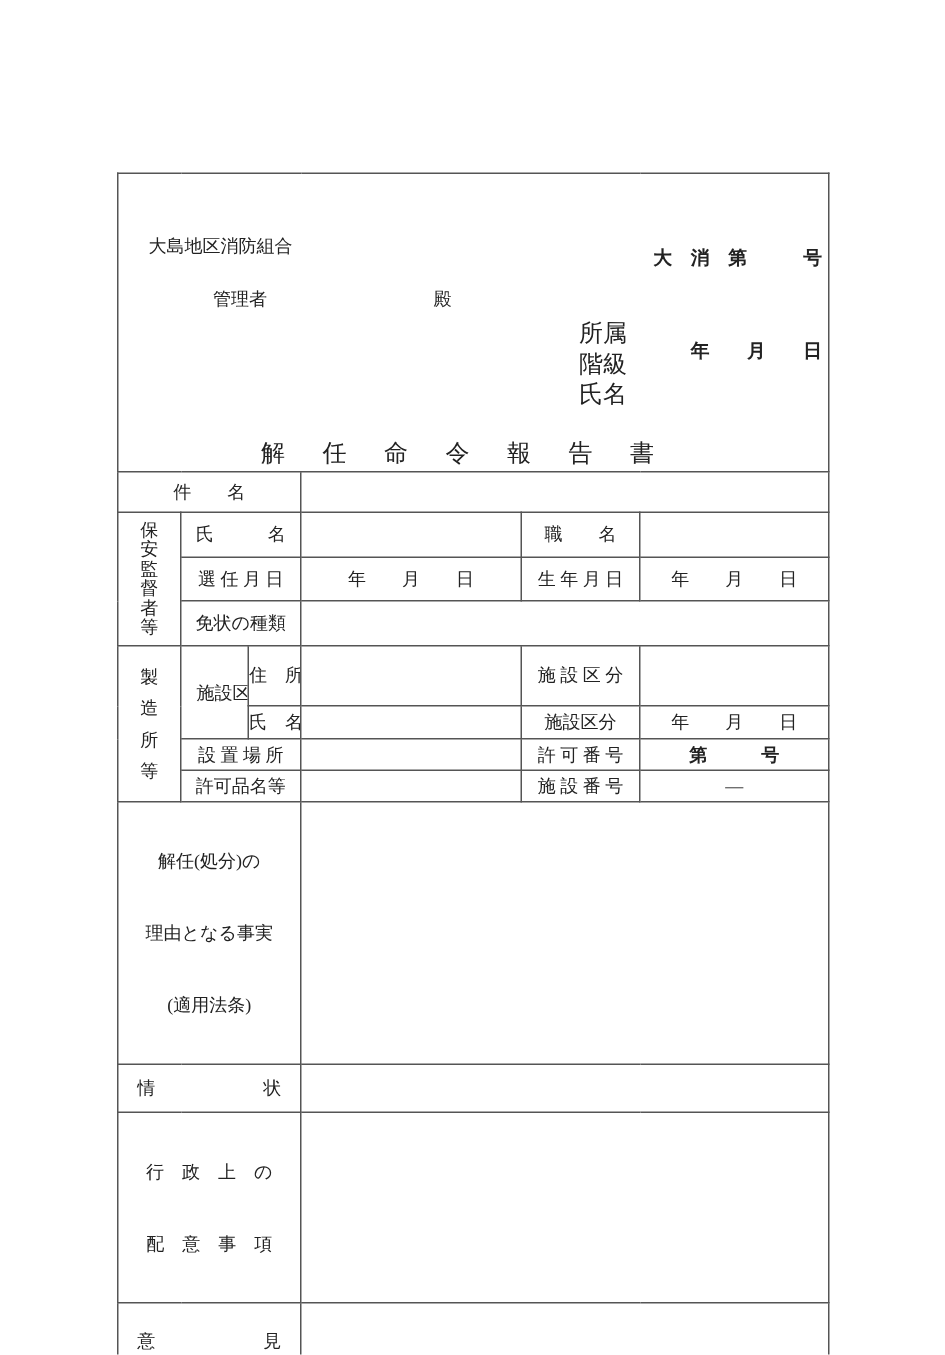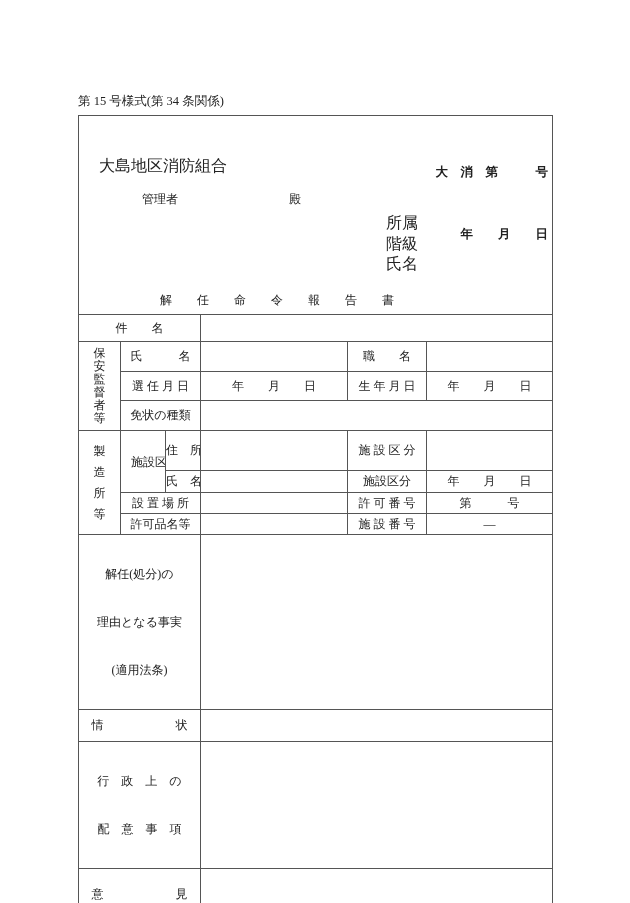--- a/index.html
+++ b/index.html
@@ -15,43 +15,42 @@
     border-collapse:collapse; table-layout:fixed;
   }
   table.sheet td {
     border:1px solid #555555; padding:0; font-size:12px;
     text-align:center; vertical-align:middle; overflow:hidden;
   }
 
   
   td.headcell { position:relative; }
   .docno { position:absolute; top:5px; right:4px; text-align:right; font-size:12.5px; line-height:20.5px; white-space:pre;font-weight:bold; }
-  .org   { position:absolute; left:20px; top:40px; font-size:16px; white-space:pre; }
+  .org   { position:absolute; left:20px; top:40px; font-size:12px; white-space:pre; }
   .recip { position:absolute; left:33px; top:60px; font-size:12px; white-space:pre; }
   .recip .dono { margin-left:111px; }
   .sender { position:absolute; left:307px; top:97px; font-size:16px; line-height:20.5px; text-align:right; }
-  .doctitle { position:absolute; left:81px; top:176px; font-size:12px; letter-spacing:25px; white-space:nowrap; }
+  .doctitle { position:absolute; left:95px; top:176px; font-size:16px; letter-spacing:25px; white-space:nowrap; }
 
   .lbl { white-space:pre; }
   .val { white-space:pre; }
   .date { text-align:right; padding-right:5px; }
-  .permitno { text-align:left; padding-left:22px; }
+  .permitno { text-align:left; padding-left:22px;font-weight:bold; }
 
   .vstack { display:inline-block; width:1em; word-break:break-all; text-align:left; }
   .v6 { line-height:13px; }
   .v4 { line-height:21px; }
   .wrap2 { display:inline-block; width:2em; word-break:break-all; line-height:20px; }
   .multi div { line-height:18px; white-space:pre; }
 </style>
 </head>
 <body>
 
 <div class="page">
 
-  <div class="form-code">第 15 号様式(第 34 条関係)</div>
 
   <table class="sheet">
     <colgroup>
       <col style="width:42px">
         <col style="width:45px">
         <col style="width:35px">
       <col style="width:147px">
         <col style="width:79px">
         <col style="width:126px">
     </colgroup>

